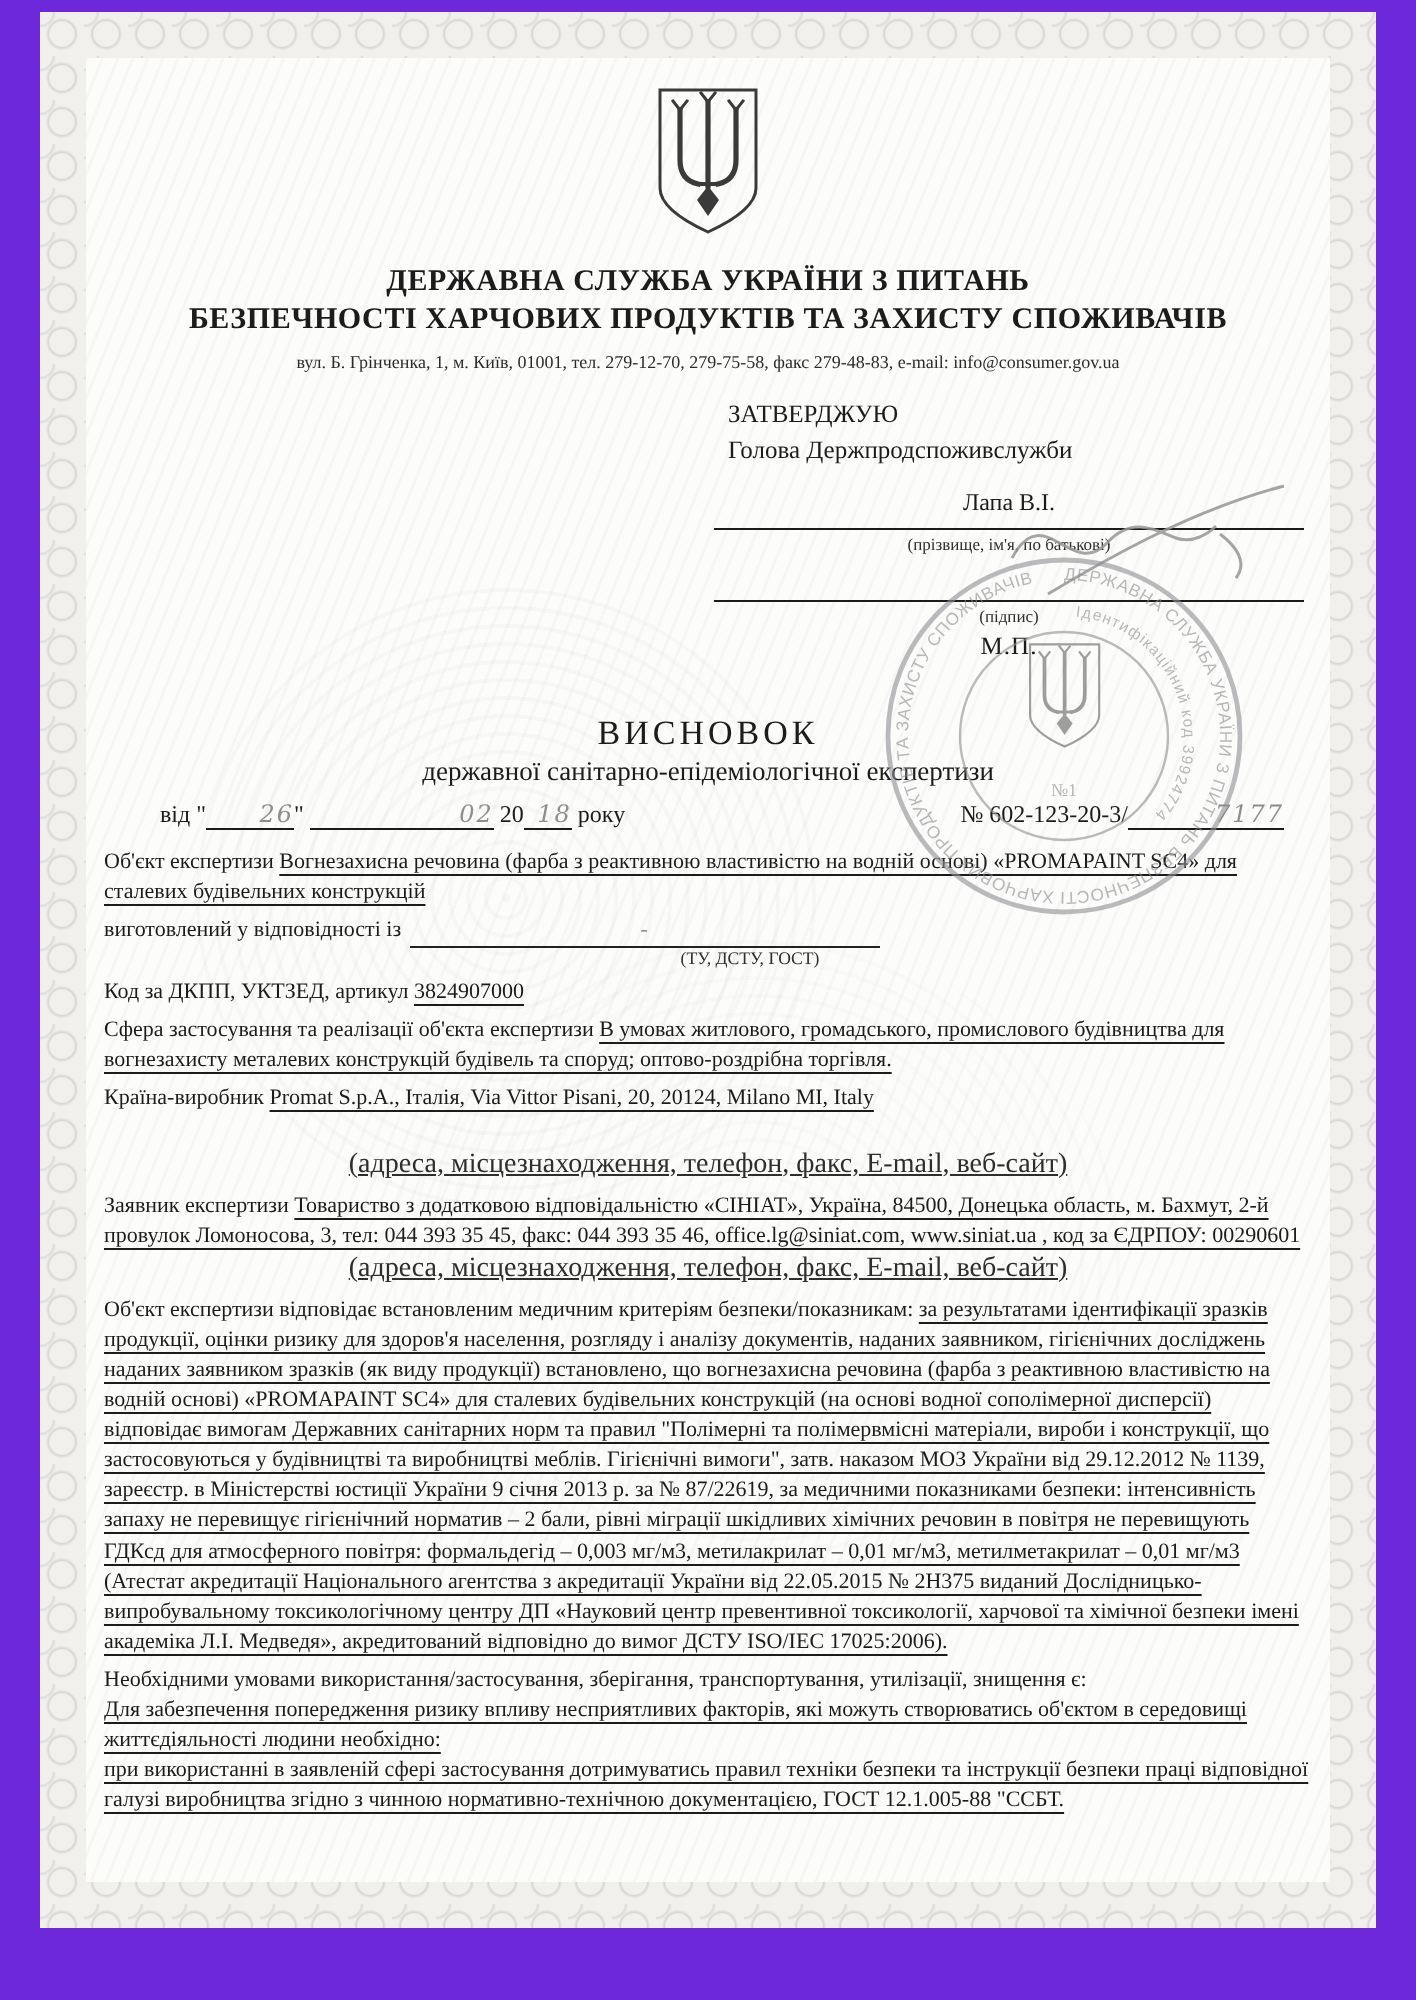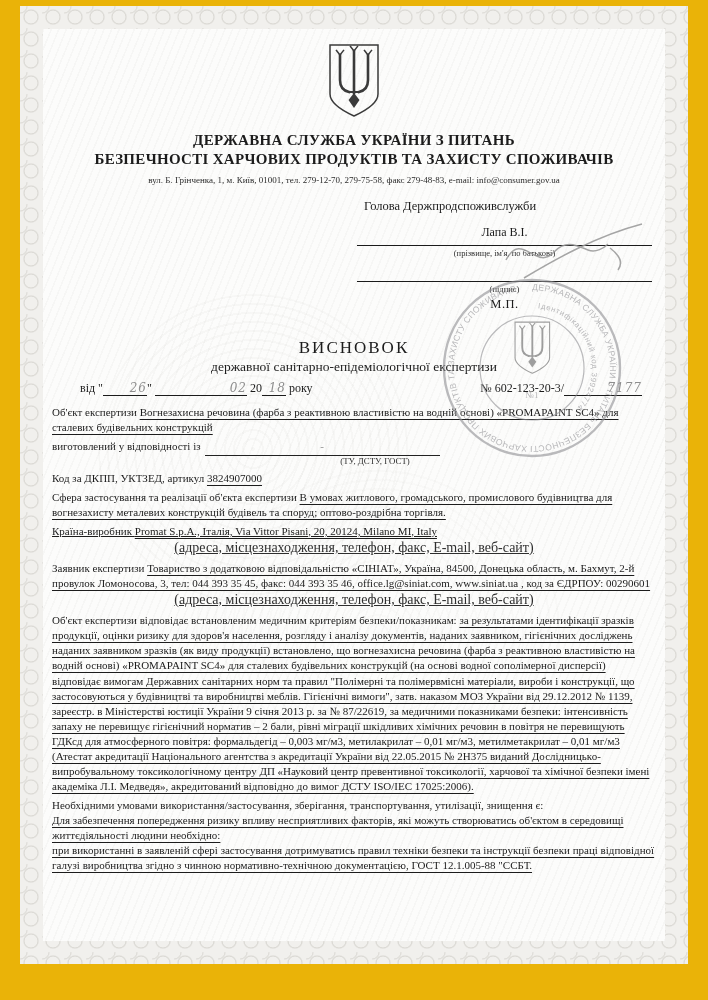--- a/index.html
+++ b/index.html
@@ -1,16 +1,16 @@
 <!DOCTYPE html>
 <html><head>
 <meta charset="utf-8">
 <style>
   html,body{margin:0;padding:0;background:#ffffff;}
-  .page{position:relative;width:708px;height:1000px;background:#eab308;overflow:hidden;
+  .page{position:relative;width:708px;height:1000px;background:#6d28d9;overflow:hidden;
         font-family:"Liberation Serif","DejaVu Serif",serif;color:#1c1c1c;}
   .sheet{position:absolute;left:20px;top:6px;width:668px;height:958px;}
   .frame{position:absolute;inset:0;background-color:#f1f0ed;
     background-image:
       radial-gradient(circle 9px at 11px 11px, transparent 6px, #d9d7d2 6.8px, transparent 8.2px),
       radial-gradient(circle 9px at 0px 0px, transparent 6px, #dddbd6 6.8px, transparent 8.2px);
     background-size:22px 22px;}
   .inner{position:absolute;left:23px;top:23px;right:23px;bottom:23px;background:#fcfcfb;
     background-image:repeating-linear-gradient(112deg, rgba(140,140,132,0.05) 0 1.5px, transparent 1.5px 7px);
     overflow:hidden;}
@@ -78,20 +78,21 @@
           </svg>
         </div>
 
         <div class="org-name">
           <div>ДЕРЖАВНА СЛУЖБА УКРАЇНИ З ПИТАНЬ</div>
           <div>БЕЗПЕЧНОСТІ ХАРЧОВИХ ПРОДУКТІВ ТА ЗАХИСТУ СПОЖИВАЧІВ</div>
         </div>
         <div class="address">вул. Б. Грінченка, 1, м. Київ, 01001, тел. 279-12-70, 279-75-58, факс 279-48-83, e-mail: info@consumer.gov.ua</div>
 
         <div class="approve">
+          <div>ЗАТВЕРДЖУЮ</div>
           <div>Голова Держпродспоживслужби</div>
         </div>
 
         <div class="sign-block">
           <div class="sb-name">Лапа В.І.</div>
           <div class="line l1"></div>
           <div class="cap c1">(прізвище, ім'я, по батькові)</div>
           <svg class="signature" width="150" height="64" viewBox="0 0 150 64">
             <path d="M10 40 C 26 10, 40 52, 58 32 C 70 19, 82 26, 92 30 C 100 33, 108 28, 112 24 M28 58 C 58 40, 100 16, 146 4 M114 28 C 122 34, 128 42, 122 50" fill="none" stroke="#979797" stroke-width="1.5"></path>
           </svg>
@@ -152,21 +153,21 @@
           <p class="para">
             <span>Код за ДКПП, УКТЗЕД, артикул</span>
             <span class="u">3824907000</span>
           </p>
 
           <p class="para">
             <span>Сфера застосування та реалізації об'єкта експертизи</span>
             <span class="u">В умовах житлового, громадського, промислового будівництва для вогнезахисту металевих конструкцій будівель та споруд; оптово-роздрібна торгівля.</span>
           </p>
 
-          <p class="para" style="margin-bottom:0;text-decoration:underline;">
+          <p class="para" style="margin-bottom:16px;">
             <span>Країна-виробник</span>
             <span class="u">Promat S.p.A., Італія, Via Vittor Pisani, 20, 20124, Milano MI, Italy</span>
           </p>
           <div class="cap-line">(адреса, місцезнаходження, телефон, факс, E-mail, веб-сайт)</div>
 
           <p class="para" style="margin-bottom:0;">
             <span>Заявник експертизи</span>
             <span class="u">Товариство з додатковою відповідальністю «СІНІАТ», Україна, 84500, Донецька область, м. Бахмут, 2-й провулок Ломоносова, 3, тел: 044 393 35 45, факс: 044 393 35 46, office.lg@siniat.com, www.siniat.ua , код за ЄДРПОУ: 00290601</span>
           </p>
           <div class="cap-line">(адреса, місцезнаходження, телефон, факс, E-mail, веб-сайт)</div>

